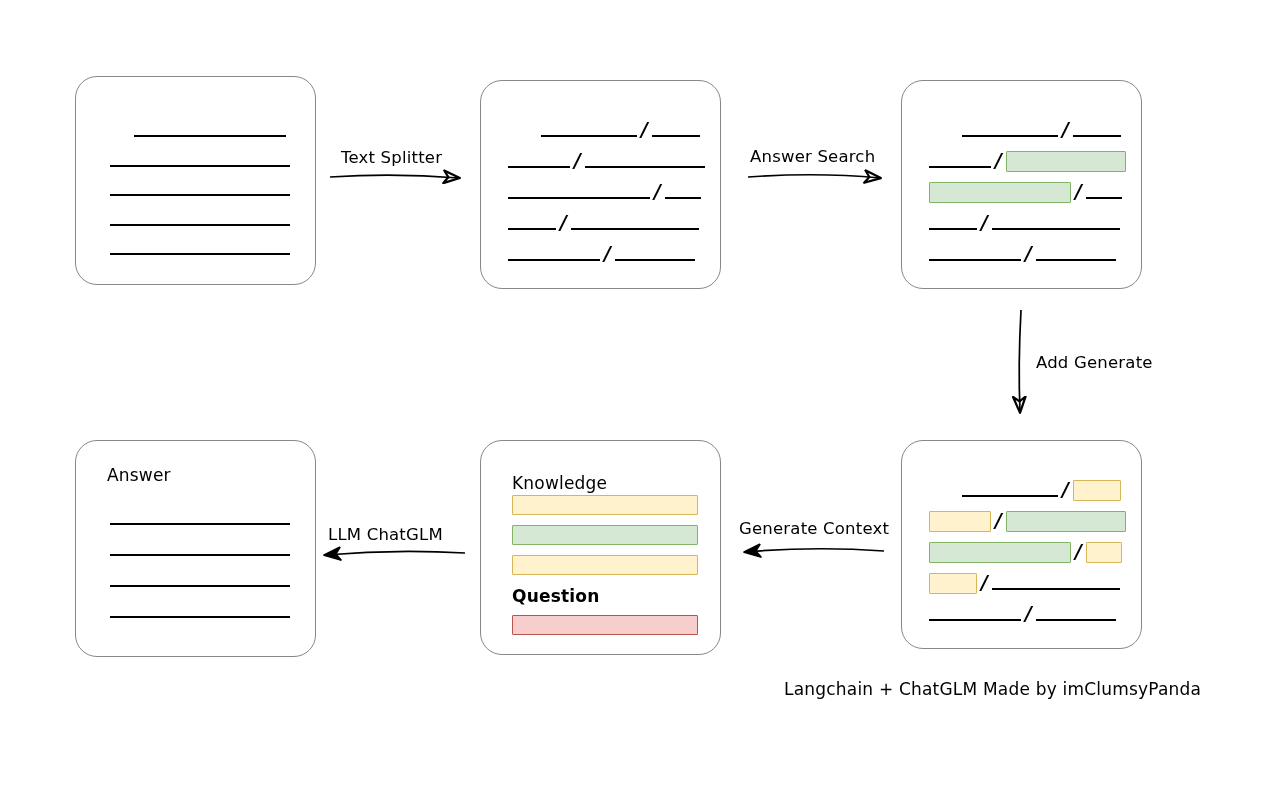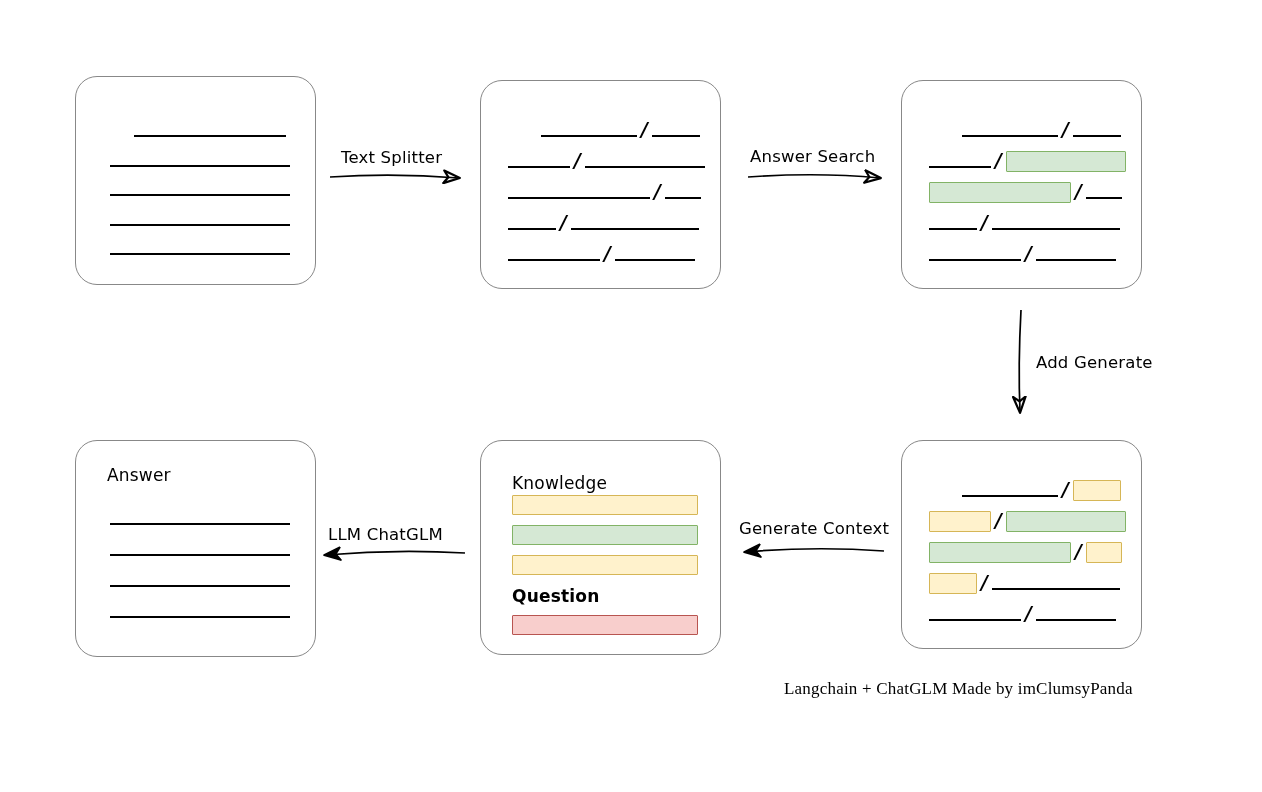--- a/index.html
+++ b/index.html
@@ -265,15 +265,15 @@
 
     <path d="M465,553 Q395,549 325,555" fill="none" stroke="#000" stroke-width="1.7" marker-end="url(#ahead2)"></path>
   </svg>
 
   <span class="edge-label" style="left:341px; top:148px;">Text Splitter</span>
   <span class="edge-label" style="left:750px; top:147px;">Answer Search</span>
   <span class="edge-label" style="left:1036px; top:353px;">Add Generate</span>
   <span class="edge-label" style="left:739px; top:519px;">Generate Context</span>
   <span class="edge-label" style="left:328px; top:525px;">LLM ChatGLM</span>
 
-  <span class="caption" style="left:784px; top:679px;font-family:Liberation Serif, serif;">Langchain + ChatGLM Made by imClumsyPanda</span>
+  <span class="caption" style="left:784px; top:679px;">Langchain + ChatGLM Made by imClumsyPanda</span>
 
 </div>
 
 </body></html>

